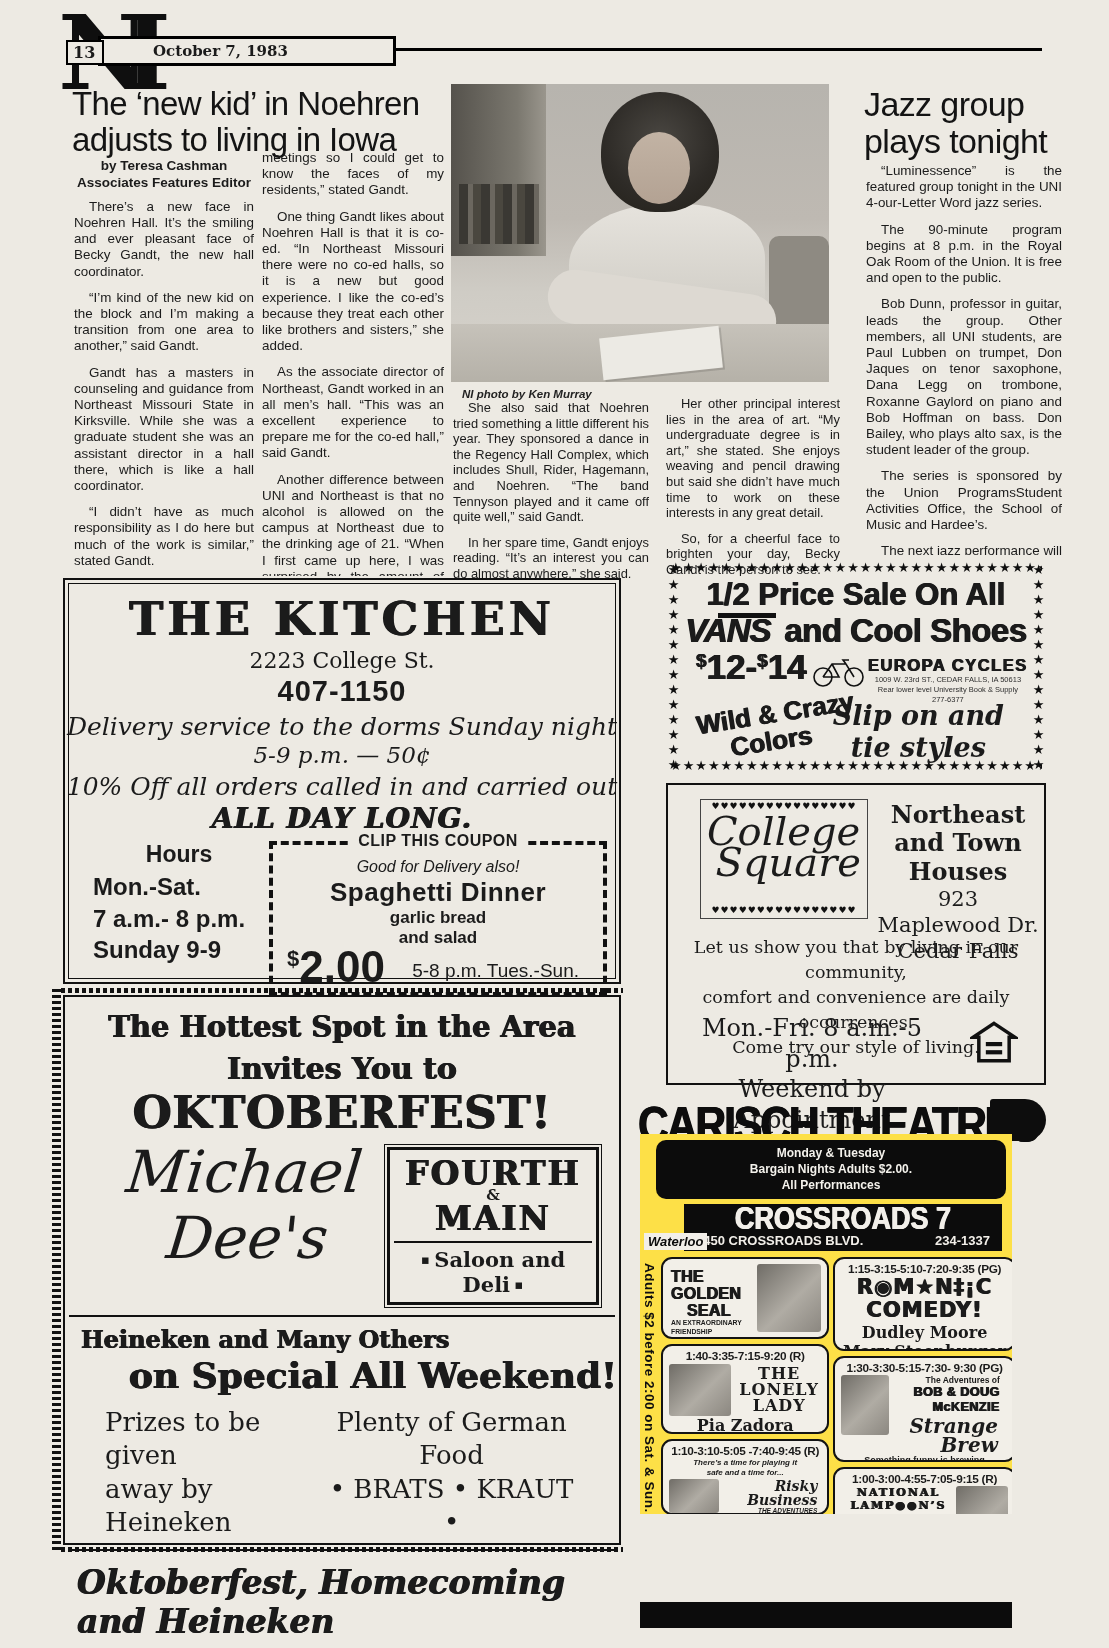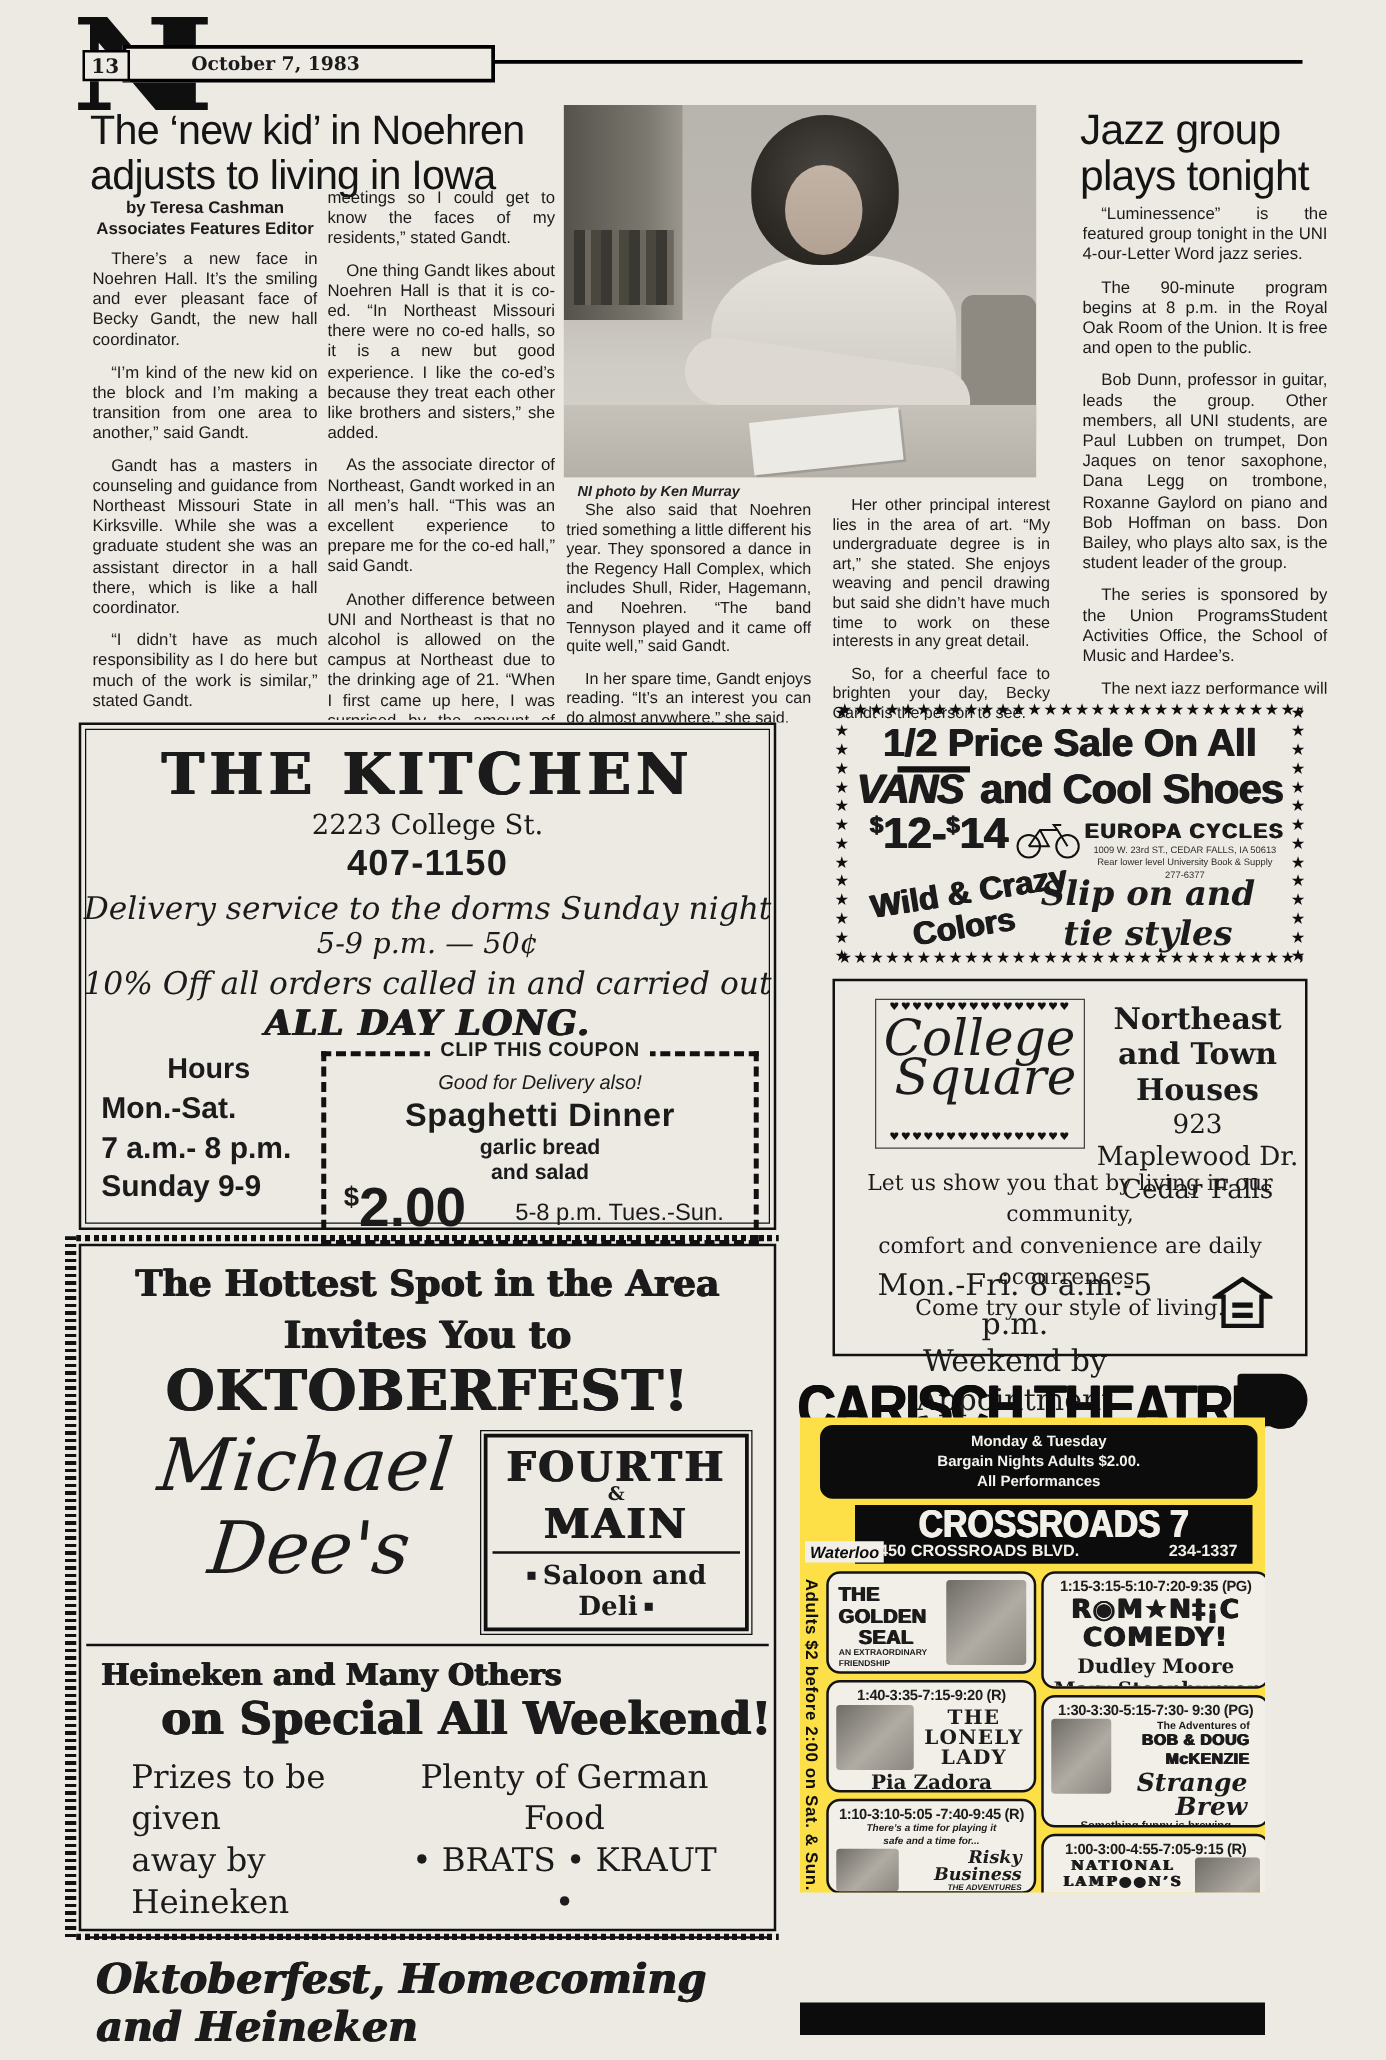--- a/index.html
+++ b/index.html
@@ -49,21 +49,21 @@
   .ad{position:absolute;box-sizing:border-box;}
   .kitchen{left:63px;top:578px;width:558px;height:406px;border:2px solid #111;text-align:center;
            font-family:"DejaVu Serif",serif;}
   .kitchen::before{content:"";position:absolute;inset:3px;border:1px solid #111;pointer-events:none;}
   .k-title{font-size:46px;font-weight:bold;letter-spacing:4px;margin-top:12px;}
   .k-addr{font-size:22px;margin-top:2px;}
   .k-phone{font-family:"Liberation Sans",sans-serif;font-weight:bold;font-size:29px;margin-top:2px;letter-spacing:1px;}
   .k-deliv{font-style:italic;font-size:25px;margin-top:4px;}
   .k-deliv2{font-style:italic;font-size:23px;margin-top:1px;}
   .k-allday{font-style:italic;font-weight:bold;font-size:28px;margin-top:1px;letter-spacing:1px;}
-  .k-bottom{display:flex;margin-top:6px;padding:0 12px 0 4px;text-align:left;}
+  .k-bottom{display:flex;margin-top:6px;padding:0 12px 0 16px;text-align:left;}
   .k-hours{width:172px;font-family:"Liberation Sans",sans-serif;font-weight:bold;padding-left:12px;}
   .k-hours-h{font-size:23px;text-align:center;margin-bottom:3px;}
   .k-hours-l{font-size:24px;line-height:1.32;}
   .coupon{flex:1;border:4px dashed #111;position:relative;margin-left:4px;padding:13px 10px 6px;text-align:center;
           font-family:"Liberation Sans",sans-serif;height:128px;}
   .coupon-label{position:absolute;top:-13px;left:0;right:0;text-align:center;}
   .coupon-label span{background:#edeae3;padding:0 8px;font-weight:bold;font-size:16px;letter-spacing:0.5px;}
   .c-note{font-style:italic;font-size:16px;}
   .c-item{font-weight:bold;font-size:26px;letter-spacing:0.5px;margin-top:1px;}
   .c-side{font-weight:bold;font-size:17px;line-height:1.15;}

